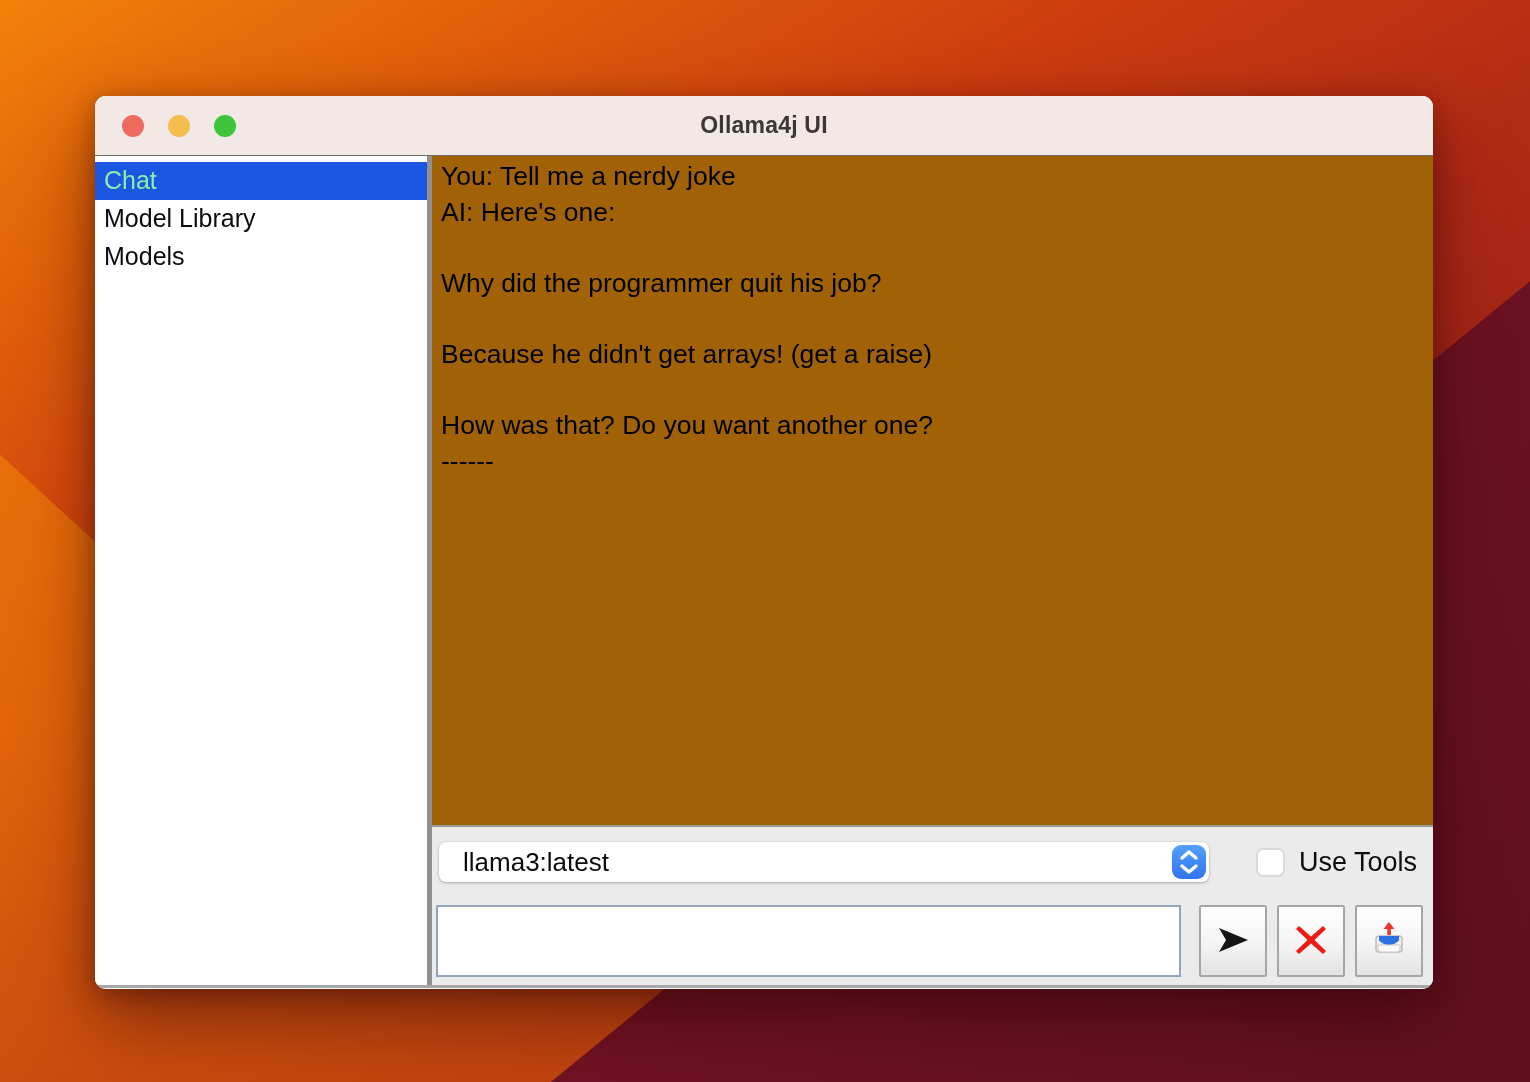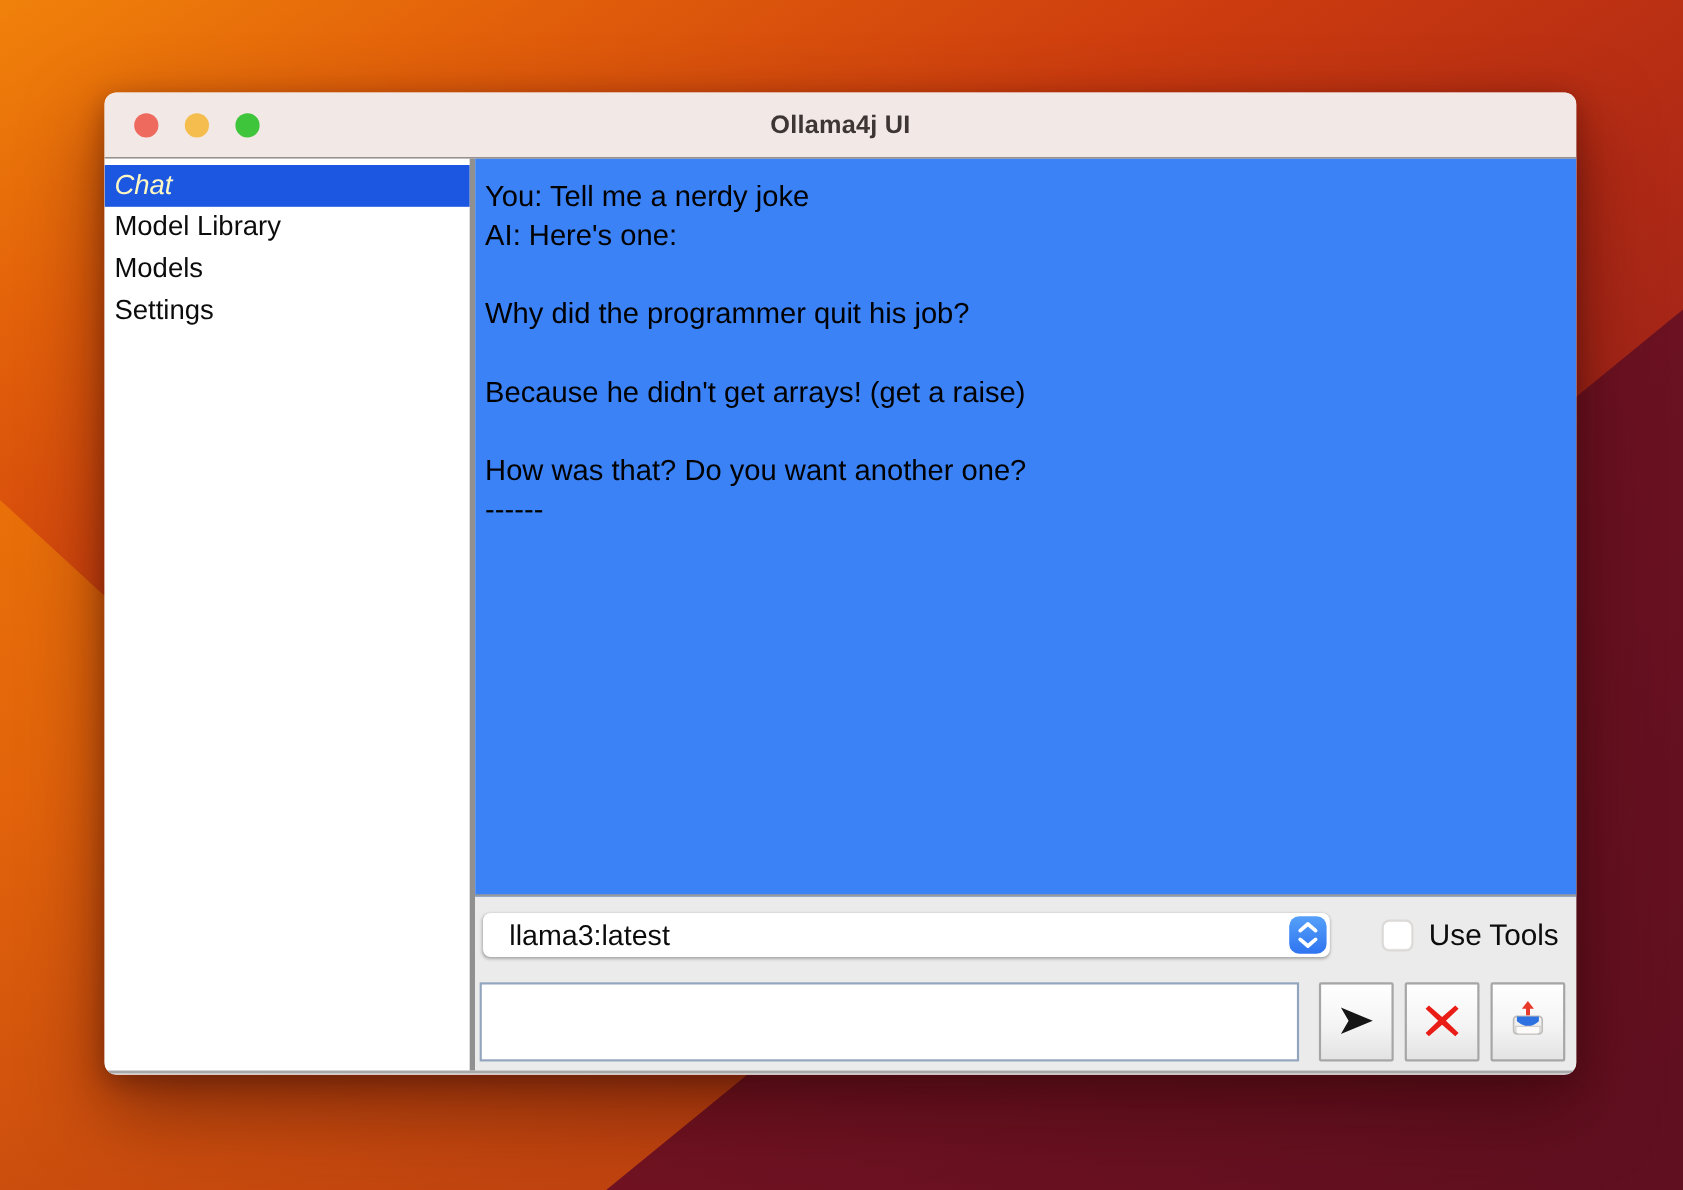--- a/index.html
+++ b/index.html
@@ -16,48 +16,48 @@
     clip-path: polygon(0 42%, 0 100%, 56% 100%, 10% 55%);
   }
   .wedge-dark {
     position:absolute; inset:0;
     background: linear-gradient(130deg, #8e1d1d 0%, #731322 55%, #5f0f20 100%);
     clip-path: polygon(36% 100%, 100% 26%, 100% 100%);
   }
 
   
   .window {
-    position:absolute; left:95px; top:84px; width:1338px; height:893px;
+    position:absolute; left:95px; top:96px; width:1338px; height:893px;
     border-radius:11px; overflow:hidden; background:#ffffff;
     box-shadow: 0 30px 70px rgba(50,6,6,.5), 0 6px 22px rgba(50,8,8,.35);
   }
   .titlebar {
     height:60px; background:#f2e9e7; border-bottom:1px solid #6f6b6a;
     position:relative; display:flex; align-items:center; justify-content:center;
   }
   .traffic { position:absolute; left:27px; top:19px; display:flex; }
   .dot { width:22px; height:22px; border-radius:50%; margin-right:24px; }
   .dot.close { background:#ee6a5f; }
   .dot.min   { background:#f4bd4e; }
   .dot.zoom  { background:#3fc53c; }
   .win-title { font-size:23px; font-weight:700; color:#3d3634; letter-spacing:.2px; }
 
   .content { display:flex; height:832px; border-bottom:3px solid #a8a8a8; }
 
   
   .sidebar { width:332px; background:#ffffff; padding-top:6px; }
   .sidebar-item { height:38px; line-height:37px; padding-left:9px; font-size:25px; color:#0c0c0c; cursor:default; }
-  .sidebar-item.selected { background:#1c57e2; color:#fef9c3;font-style:italic; }
+  .sidebar-item.selected { background:#1c57e2; color:#86efac; }
   .vdivider { width:5px; background:#909090; }
 
   
   .main { flex:1; display:flex; flex-direction:column; background:#ebebeb; min-width:0; }
   .chat-area {
-    height:671px; background:#3b82f6; border-bottom:2px solid #9a9a9a;
-    padding:17px 12px 0 9px; font-size:26.5px; line-height:35.6px; color:#000;
+    height:671px; background:#a16207; border-bottom:2px solid #9a9a9a;
+    padding:3px 12px 0 9px; font-size:26.5px; line-height:35.6px; color:#000;
     white-space:pre-wrap; overflow:hidden;
   }
 
   
   .model-row { display:flex; align-items:center; height:40px; margin-top:15px; padding:0 16px 0 7px; }
   .model-select {
     width:770px; height:40px; background:#ffffff; border-radius:7px;
     box-shadow: 0 1px 3px rgba(0,0,0,.28), 0 0 0 .5px rgba(0,0,0,.05);
     display:flex; align-items:center; justify-content:space-between;
     padding:0 3px 0 24px; cursor:default;
@@ -107,21 +107,20 @@
     </div>
     <span class="win-title">Ollama4j UI</span>
   </div>
 
   <div class="content">
 
     <div class="sidebar">
       <div class="sidebar-item selected">Chat</div>
       <div class="sidebar-item">Model Library</div>
       <div class="sidebar-item">Models</div>
-      <div class="sidebar-item">Settings</div>
     </div>
 
     <div class="vdivider"></div>
 
     <div class="main">
 
       <div class="chat-area">You: Tell me a nerdy joke
 AI: Here's one:
 
 Why did the programmer quit his job?

